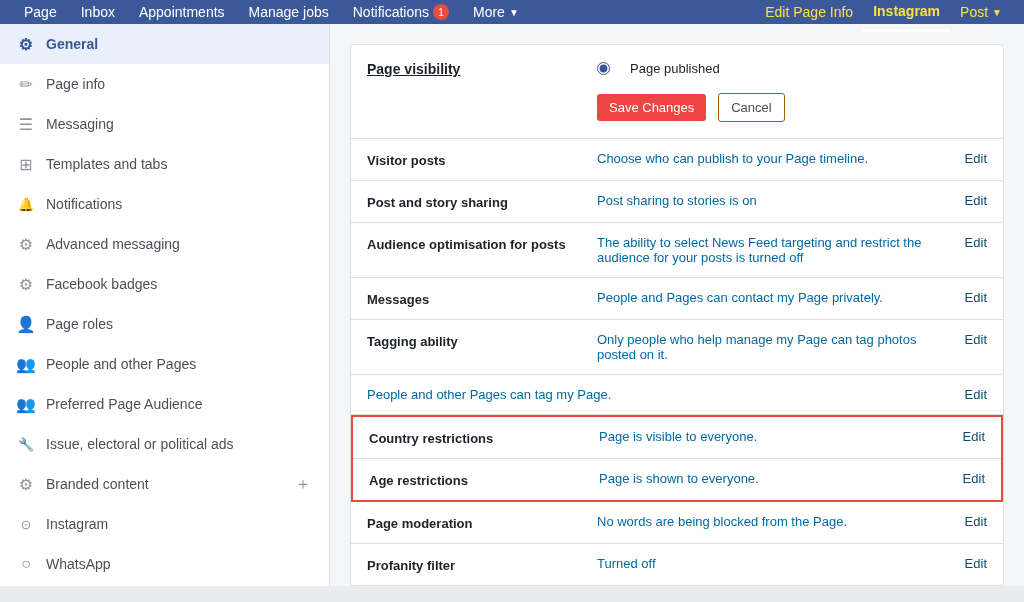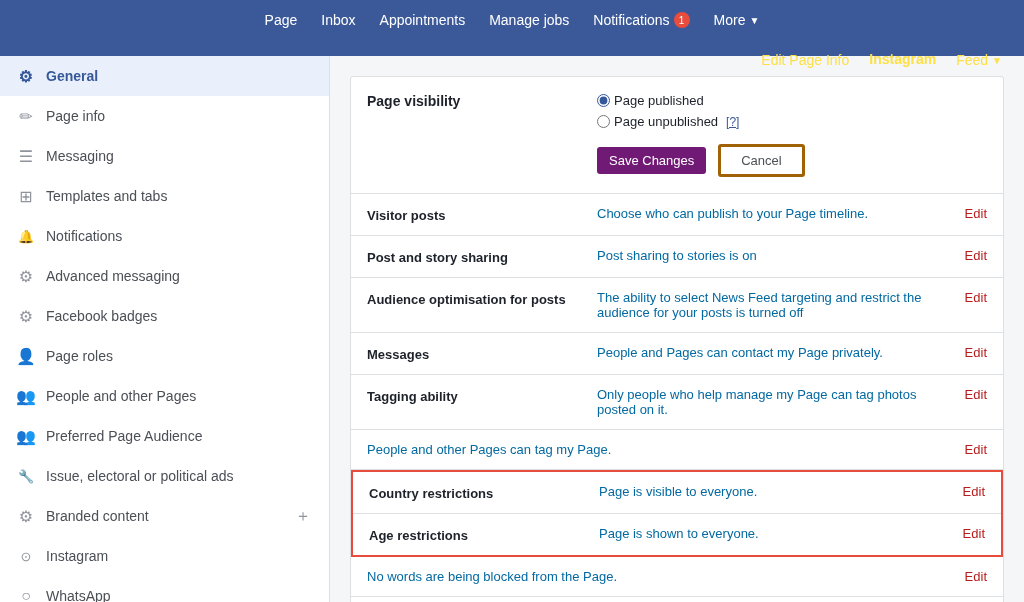--- a/index.html
+++ b/index.html
@@ -1,21 +1,21 @@
 <!DOCTYPE html>
 <html><head>
   <meta charset="utf-8">
   <style>
     * { box-sizing: border-box; margin: 0; padding: 0; }
     body { font-family: Helvetica, Arial, sans-serif; font-size: 14px; background: #e9ebee; color: #1d2129; }
 
     
     .top-nav {
-      display: flex; align-items: center; background: #3b5998; height: 56px;
-      padding: 0 12px; position: relative; flex-direction: column;
+      display: flex; align-items: center; background: #3b5998; height: 24px;
+      padding: 0 12px; position: relative;
     }
     .top-nav-left { display: flex; align-items: center; gap: 0; }
     .top-nav-item {
       color: #fff; padding: 0 12px; height: 40px; display: flex; align-items: center;
       font-size: 14px; cursor: pointer; white-space: nowrap;
     }
     .top-nav-item .badge {
       background: #e74c3c; color: #fff; border-radius: 50%; font-size: 10px;
       width: 16px; height: 16px; display: inline-flex; align-items: center; justify-content: center;
       margin-left: 4px;
@@ -53,34 +53,34 @@
     .settings-card { background: #fff; border: 1px solid #dddfe2; border-radius: 3px; }
 
     
     .settings-row {
       display: flex; align-items: flex-start; padding: 12px 16px;
       border-bottom: 1px solid #dddfe2; gap: 10px;
     }
     .settings-row:last-child { border-bottom: none; }
     .settings-row-label { width: 220px; flex-shrink: 0; font-weight: bold; font-size: 13px; color: #1d2129; padding-top: 2px; }
     .settings-row-value { flex: 1; font-size: 13px; color: #0369a1; }
-    .settings-row-edit { color: #b91c1c; font-size: 13px; cursor: pointer; white-space: nowrap; padding-left: 10px; flex-shrink: 0; }
+    .settings-row-edit { color: #0c4a6e; font-size: 13px; cursor: pointer; white-space: nowrap; padding-left: 10px; flex-shrink: 0; }
 
     
     .visibility-section { padding: 16px; border-bottom: 1px solid #dddfe2; }
     .visibility-title { font-weight: bold; font-size: 14px; margin-bottom: 10px; }
-    .radio-option { display: flex; align-items: center; gap: 4px; margin-bottom: 6px; font-size: 13px; }
+    .radio-option { display: flex; align-items: center; gap: 20px; margin-bottom: 6px; font-size: 13px; }
     .radio-option input[type=radio] { accent-color: #365899; }
     .btn-save {
-      background: #701a75; color: #fff; border: none; border-radius: 3px;
+      background: #ef4444; color: #fff; border: none; border-radius: 3px;
       padding: 6px 12px; font-size: 13px; cursor: pointer; margin-top: 12px; margin-right: 8px;
     }
     .btn-cancel {
-      background: #fff; color: #4b4f56; border: 3px solid #a16207; border-radius: 3px;
-      padding: 6px 20px; font-size: 13px; cursor: pointer; margin-top: 6px;
+      background: #fff; color: #4b4f56; border: 1px solid #a16207; border-radius: 3px;
+      padding: 6px 12px; font-size: 13px; cursor: pointer; margin-top: 6px;
     }
     .help-link { color: #365899; font-size: 12px; margin-left: 4px; }
 
     
     ::-webkit-scrollbar { width: 6px; }
     ::-webkit-scrollbar-track { background: #f1f1f1; }
     ::-webkit-scrollbar-thumb { background: #ccc; border-radius: 3px; }
   </style>
 </head>
 <body>
@@ -97,21 +97,21 @@
     </div>
     <div class="top-nav-item">
       <span>More</span>
       <span style="margin-left:4px;font-size:10px;">▼</span>
     </div>
   </div>
   <div class="top-nav-right">
     <div class="nav-link">Edit Page Info</div>
     <div class="nav-link bold underline">Instagram</div>
     <div class="nav-link">
-      <span>Feed</span>
+      <span>Post</span>
       <span style="margin-left:4px;font-size:10px;">▼</span>
     </div>
   </div>
 </div>
 
 <div class="layout">
 
   <div class="sidebar">
 
     <div class="sidebar-item active">
@@ -176,32 +176,27 @@
       
     </div>
 
   </div>
 
   <div class="main">
     <div class="settings-card">
 
       <div class="visibility-section">
         <div style="display:flex; align-items:flex-start; gap:10px;">
-          <div style="width:220px; flex-shrink:0;">
+          <div style="width:220px; flex-shrink:0;text-decoration:underline;">
             <div class="visibility-title">Page visibility</div>
           </div>
           <div>
             <div class="radio-option">
               <input type="radio" name="visibility" checked="" style="">
               <span>Page published</span>
-            </div>
-            <div class="radio-option">
-              <input type="radio" name="visibility" style="">
-              <span>Page unpublished</span>
-              <a href="#" class="help-link">[?]</a>
             </div>
             <div>
               <button class="btn-save">Save Changes</button>
               <button class="btn-cancel">Cancel</button>
             </div>
           </div>
         </div>
       </div>
 
       <div id="settings-rows">
@@ -240,20 +235,21 @@
               <div class="settings-row-value">Page is visible to everyone.</div>
               <div class="settings-row-edit">Edit</div>
             </div>
             <div class="settings-row">
               <div class="settings-row-label">Age restrictions</div>
               <div class="settings-row-value">Page is shown to everyone.</div>
               <div class="settings-row-edit">Edit</div>
             </div>
           </div>
           <div class="settings-row">
+            <div class="settings-row-label">Page moderation</div>
             <div class="settings-row-value">No words are being blocked from the Page.</div>
             <div class="settings-row-edit">Edit</div>
           </div>
           <div class="settings-row">
             <div class="settings-row-label">Profanity filter</div>
             <div class="settings-row-value">Turned off</div>
             <div class="settings-row-edit">Edit</div>
           </div>
         </div>
 

